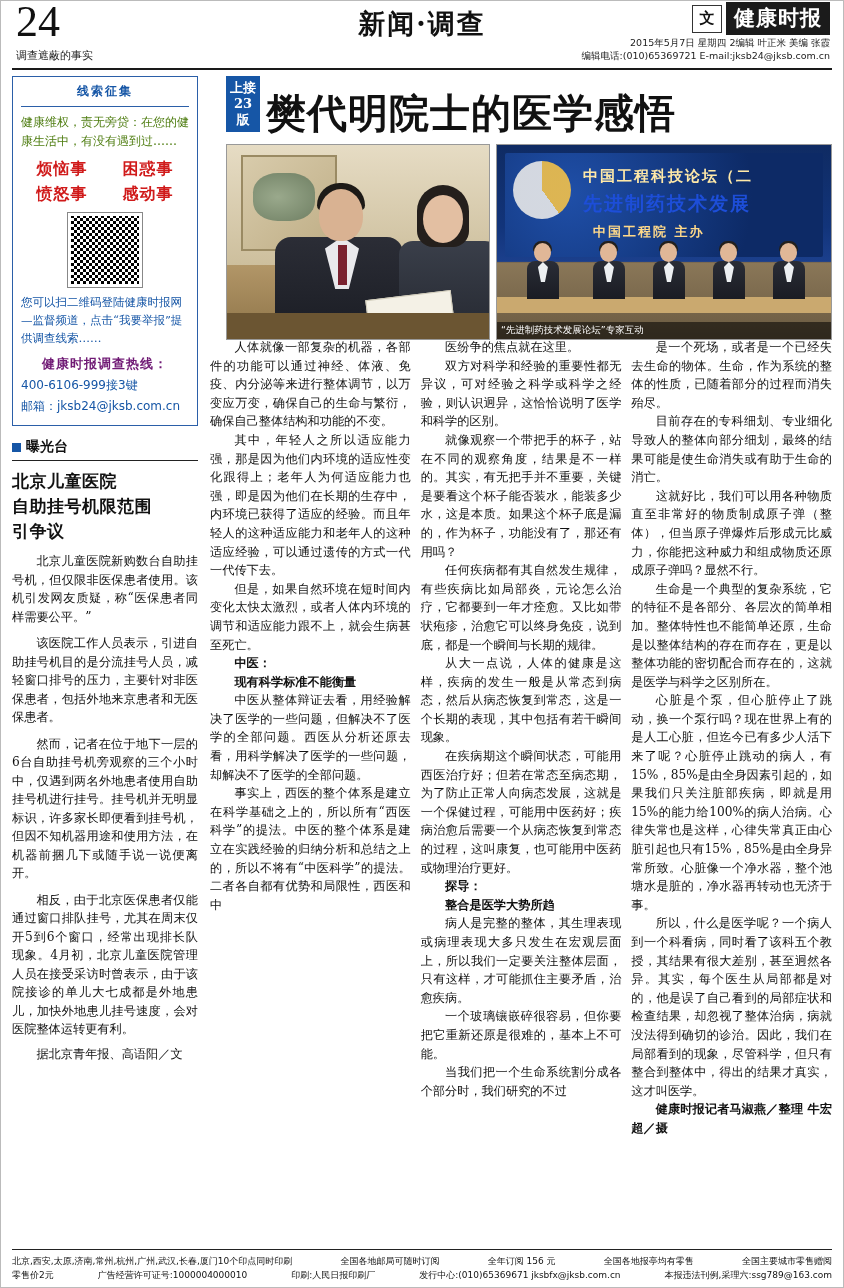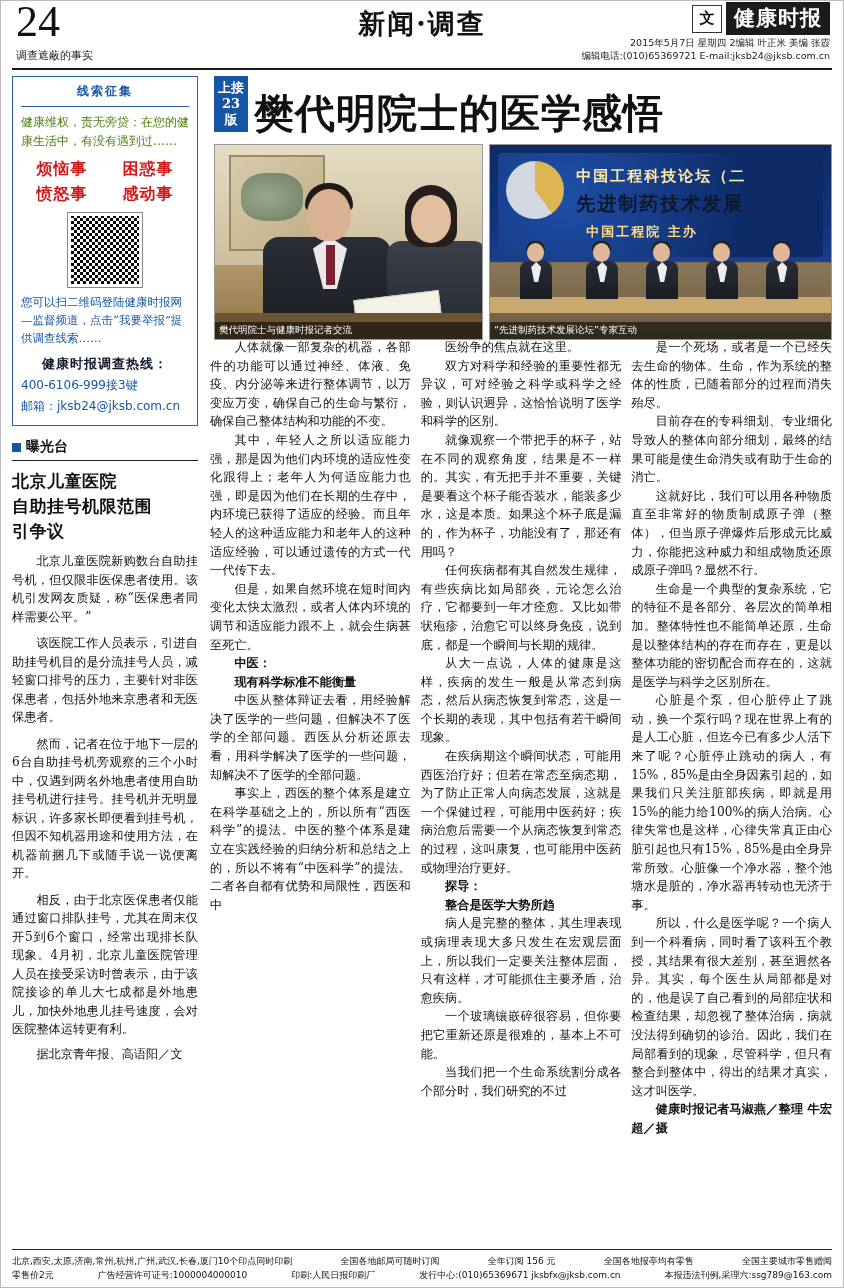--- a/index.html
+++ b/index.html
@@ -112,21 +112,21 @@
     background-blend-mode: difference;
     border: 3px solid #fff;
     outline: 1px solid #888;
   }
   .clue-note {
     color: #1656a6; font-size: 11.5px; line-height: 18px;
     text-align: left;
     font-family: "DejaVu Serif", serif;
   }
   .hotline-title {
-    color: #0f172a; font-size: 13px; font-weight: bold;
+    color: #701a75; font-size: 13px; font-weight: bold;
     margin-top: 8px; text-align: center; letter-spacing: 1px;
     font-family: "DejaVu Serif", serif;
   }
   .hotline-line {
     color: #1656a6; font-size: 12px; line-height: 18px;
     text-align: left; margin-top: 3px;
     font-family: "DejaVu Sans", sans-serif;
   }
 
   .section-head {
@@ -152,21 +152,21 @@
     font-family: "DejaVu Serif", serif;
   }
   .sb-sign {
     font-size: 12.2px; line-height: 18.5px; margin-top: 6px;
     text-align: left; text-indent: 2em;
     font-family: "DejaVu Serif", serif;
   }
 
   
   .main {
-    position: absolute; left: 202px; top: 0; right: 0;
+    position: absolute; left: 214px; top: 0; right: 0;
   }
   .headline-row {
     display: flex; align-items: flex-end; margin-bottom: 8px;
   }
   .cont-badge {
     background: #1656a6; color: #fff;
     font-size: 13px; font-weight: bold; line-height: 16px;
     padding: 4px 4px; margin-right: 6px; margin-bottom: 4px;
     width: 34px; text-align: center;
     font-family: "DejaVu Serif", serif;
@@ -219,21 +219,21 @@
   .pa-table { position:absolute; left:0; bottom:0; width:100%; height:26px; background:#6b5532; }
 
   
   .pb-bg { position:absolute; inset:0; background: linear-gradient(180deg,#0f2b63 0%, #12347a 42%, #1b3f8c 60%, #7b6a52 60.5%, #5b4b39 100%); }
   .pb-banner { position:absolute; left:8px; top:8px; right:8px; height:104px;
     background: radial-gradient(circle at 20% 40%, #1f4fa8, #0d2a66 70%); border-radius: 2px; }
   .pb-arc { position:absolute; left:16px; top:16px; width:58px; height:58px; border-radius:50%;
     background: conic-gradient(#f2c14a 0 40%, #e8e8e8 40% 100%); opacity:.9; }
   .pb-t1 { position:absolute; left:86px; top:22px; color:#ffe9a8; font-size:15px; font-weight:bold;
     letter-spacing:2px; font-family:"DejaVu Serif", serif; white-space:nowrap; }
-  .pb-t2 { position:absolute; left:86px; top:46px; color:#0f172a; font-size:19px; font-weight:bold;
+  .pb-t2 { position:absolute; left:86px; top:46px; color:#1d4ed8; font-size:19px; font-weight:bold;
     letter-spacing:2px; font-family:"DejaVu Serif", serif; white-space:nowrap; }
   .pb-t3 { position:absolute; left:96px; top:78px; color:#ffd98a; font-size:13px; font-weight:bold;
     letter-spacing:2px; font-family:"DejaVu Serif", serif; white-space:nowrap; }
   .pb-stage { position:absolute; left:0; bottom:0; width:100%; height:76px;
     background: linear-gradient(180deg,#8a7758,#6a5a41); }
   .pb-person { position:absolute; bottom:40px; width:40px; height:56px; }
   .pb-person .h { position:absolute; left:11px; top:0; width:17px;height:19px;border-radius:50%;background:#e0b797; }
   .pb-person .hr { position:absolute; left:10px; top:-2px; width:19px;height:11px;border-radius:9px 9px 3px 3px;background:#23201d; }
   .pb-person .b { position:absolute; left:4px; top:18px; width:32px;height:38px;border-radius:8px 8px 0 0;
     background: linear-gradient(180deg,#2a2d36,#1a1c23); }
@@ -348,21 +348,20 @@
           <div class="pa-man-body"></div>
           <div class="pa-man-shirt"></div>
           <div class="pa-man-tie"></div>
           <div class="pa-man-hair"></div>
           <div class="pa-man-head"></div>
           <div class="pa-woman-body"></div>
           <div class="pa-woman-hair"></div>
           <div class="pa-woman-head"></div>
           <div class="pa-paper"></div>
           <div class="pa-table"></div>
-          <div class="cap">樊代明院士与健康时报记者交流</div>
         </div>
 
         <div class="photo photo-b">
           <div class="pb-bg"></div>
           <div class="pb-banner"></div>
           <div class="pb-arc"></div>
           <div class="pb-t1">中国工程科技论坛（二</div>
           <div class="pb-t2">先进制药技术发展</div>
           <div class="pb-t3">中国工程院 主办</div>
           <div class="pb-stage"></div>

